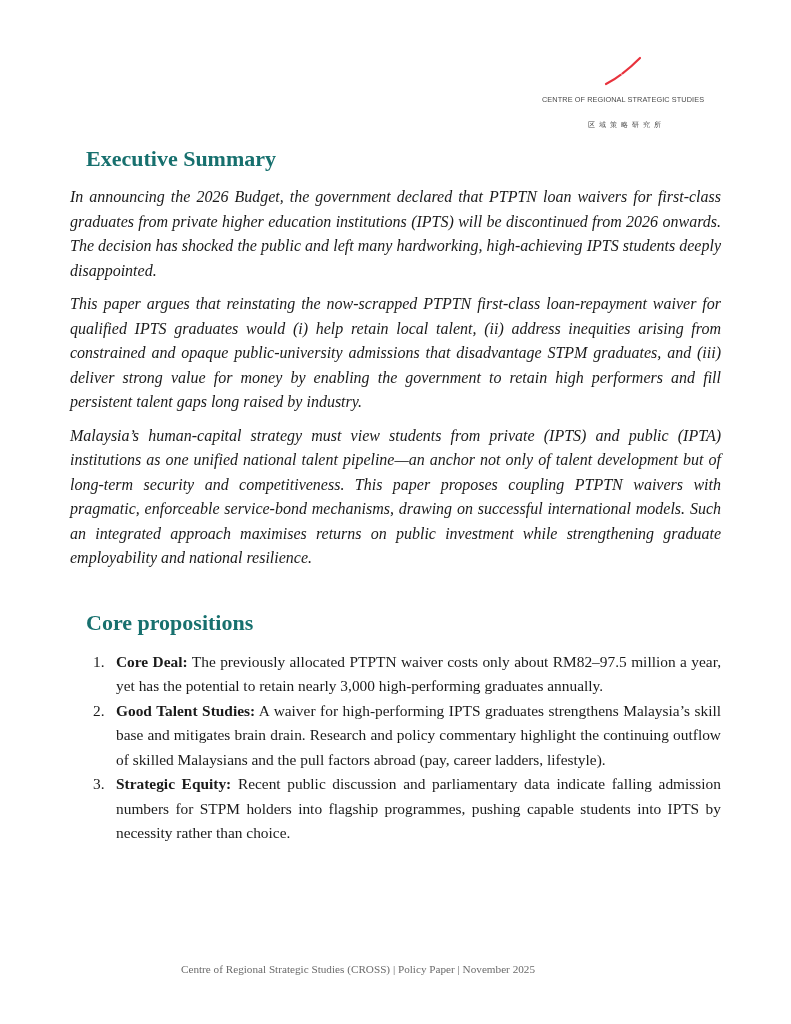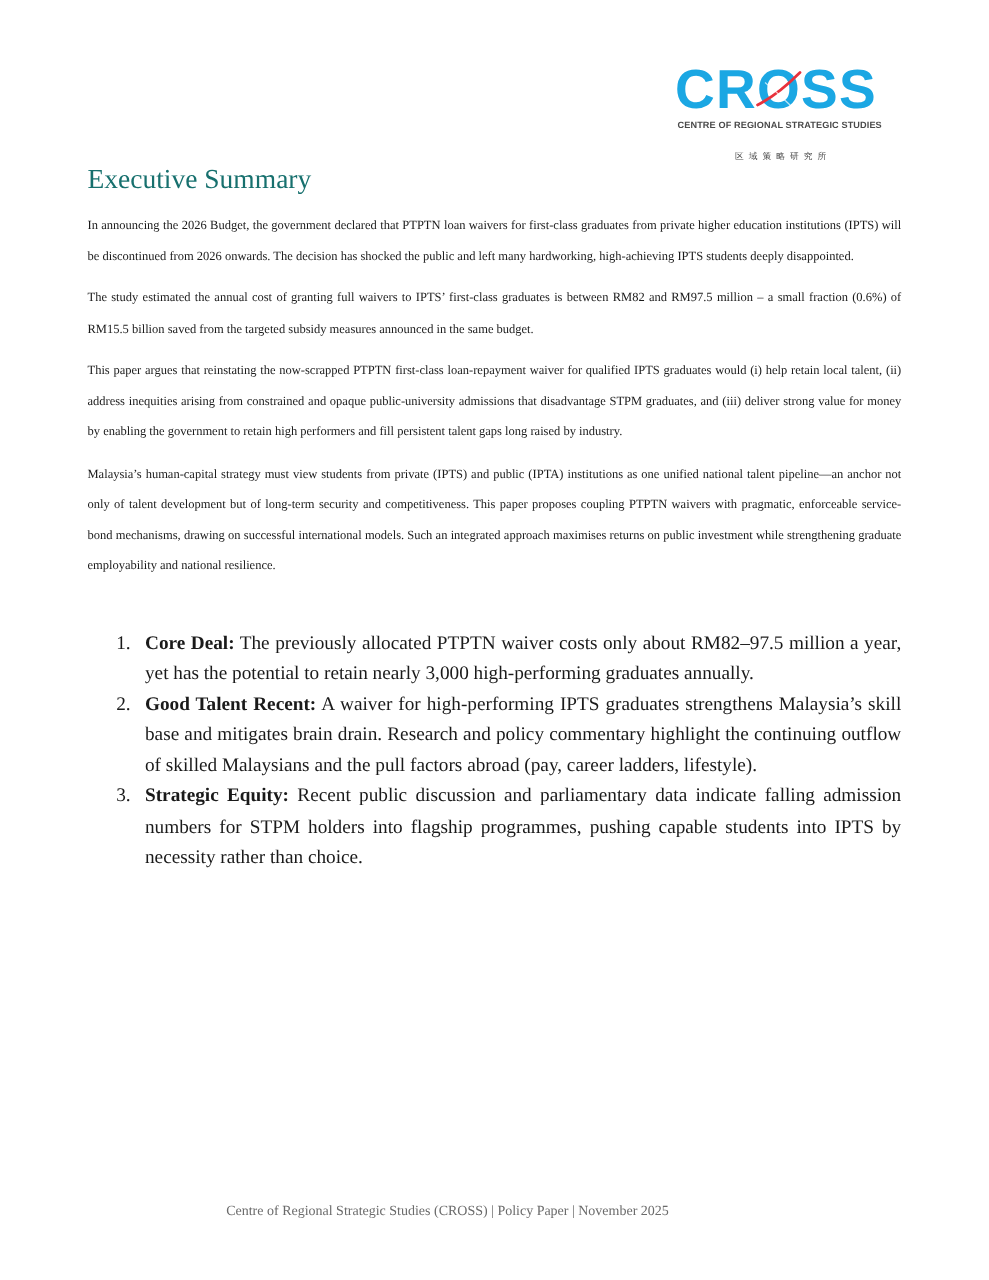--- a/index.html
+++ b/index.html
@@ -42,21 +42,21 @@
       left: 62px;
       top: 4px;
       width: 40px;
       height: 36px;
     }
     .logo-sub {
       position: absolute;
       left: 2px;
       top: 45px;
       font-family: "Liberation Sans", "DejaVu Sans", sans-serif;
-      font-weight: bold;
+      font-weight: normal;
       font-size: 7.3px;
       letter-spacing: 0.1px;
       color: #4a4a4a;
       white-space: nowrap;
     }
     .logo-cn {
       position: absolute;
       left: 48px;
       top: 70px;
       font-family: "DejaVu Sans", sans-serif;
@@ -66,31 +66,32 @@
       white-space: nowrap;
     }
     .content {
       position: absolute;
       left: 70px;
       top: 128px;
       width: 651px;
     }
     h2 {
       font-family: "Liberation Serif", "DejaVu Serif", serif;
-      font-weight: normal;
+      font-weight: bold;
       color: #17706e;
       font-size: 22px;
-      margin: 0;
+      margin: 16px;
       line-height: 30px;
     }
     p {
       margin: 0 0 9px 0;
-      font-size: 10px;
+      font-size: 16px;
       line-height: 24.5px;
       text-align: justify;
+      font-style: italic;
     }
     .sec-1 h2 { margin-bottom: 11px; }
     .sec-2 { margin-top: 37px; }
     .sec-2 h2 { margin-bottom: 12px; }
     ol {
       margin: 0;
       padding: 0 0 0 46px;
       list-style: none;
     }
     ol li {
@@ -114,45 +115,44 @@
       text-align: center;
       font-family: "Liberation Serif", "DejaVu Serif", serif;
       font-size: 11.2px;
       color: #6b6b6b;
     }
   </style>
 </head>
 <body>
 
 <div class="logo">
-  <div class="logo-word"><span>CR</span><span class="o-glyph">O</span><span>SS</span></div>
   <svg class="logo-swoosh" viewBox="0 0 40 36">
     <path d="M4 30 Q 20 22 38 4" stroke="#e8323c" stroke-width="2.2" fill="none" stroke-linecap="round"></path>
     <path d="M10 12 Q 20 20 30 30" stroke="#ffffff" stroke-width="1" fill="none" opacity="0.7"></path>
   </svg>
   <div class="logo-sub">CENTRE OF REGIONAL STRATEGIC STUDIES</div>
   <div class="logo-cn">区域策略研究所</div>
 </div>
 
 <div class="content">
   <section class="sec-1">
     <h2>Executive Summary</h2>
     <p>In announcing the 2026 Budget, the government declared that PTPTN loan waivers for first-class graduates from private higher education institutions (IPTS) will be discontinued from 2026 onwards. The decision has shocked the public and left many hardworking, high-achieving IPTS students deeply disappointed.</p>
-    <p>The study estimated the annual cost of granting full waivers to IPTS’ first-class graduates is between RM82 and RM97.5 million – a small fraction (0.6%) of RM15.5 billion saved from the targeted subsidy measures announced in the same budget.</p>
     <p>This paper argues that reinstating the now-scrapped PTPTN first-class loan-repayment waiver for qualified IPTS graduates would (i) help retain local talent, (ii) address inequities arising from constrained and opaque public-university admissions that disadvantage STPM graduates, and (iii) deliver strong value for money by enabling the government to retain high performers and fill persistent talent gaps long raised by industry.</p>
     <p>Malaysia’s human-capital strategy must view students from private (IPTS) and public (IPTA) institutions as one unified national talent pipeline—an anchor not only of talent development but of long-term security and competitiveness. This paper proposes coupling PTPTN waivers with pragmatic, enforceable service-bond mechanisms, drawing on successful international models. Such an integrated approach maximises returns on public investment while strengthening graduate employability and national resilience.</p>
   </section>
 
   <section class="sec-2">
+    <h2>Core propositions</h2>
     <ol>
       <li>
         <span class="num">1.</span><b>Core Deal:</b><span> The previously allocated PTPTN waiver costs only about RM82–97.5 million a year, yet has the potential to retain nearly 3,000 high-performing graduates annually.</span>
       </li>
       <li>
-        <span class="num">2.</span><b>Good Talent Recent:</b><span> A waiver for high-performing IPTS graduates strengthens Malaysia’s skill base and mitigates brain drain. Research and policy commentary highlight the continuing outflow of skilled Malaysians and the pull factors abroad (pay, career ladders, lifestyle).</span>
+        <span class="num">2.</span><b>Good Talent Studies:</b><span> A waiver for high-performing IPTS graduates strengthens Malaysia’s skill base and mitigates brain drain. Research and policy commentary highlight the continuing outflow of skilled Malaysians and the pull factors abroad (pay, career ladders, lifestyle).</span>
       </li>
       <li>
         <span class="num">3.</span><b>Strategic Equity:</b><span> Recent public discussion and parliamentary data indicate falling admission numbers for STPM holders into flagship programmes, pushing capable students into IPTS by necessity rather than choice.</span>
       </li>
     </ol>
   </section>
 </div>
 
 <div class="footer">Centre of Regional Strategic Studies (CROSS) | Policy Paper | November 2025</div>
 

